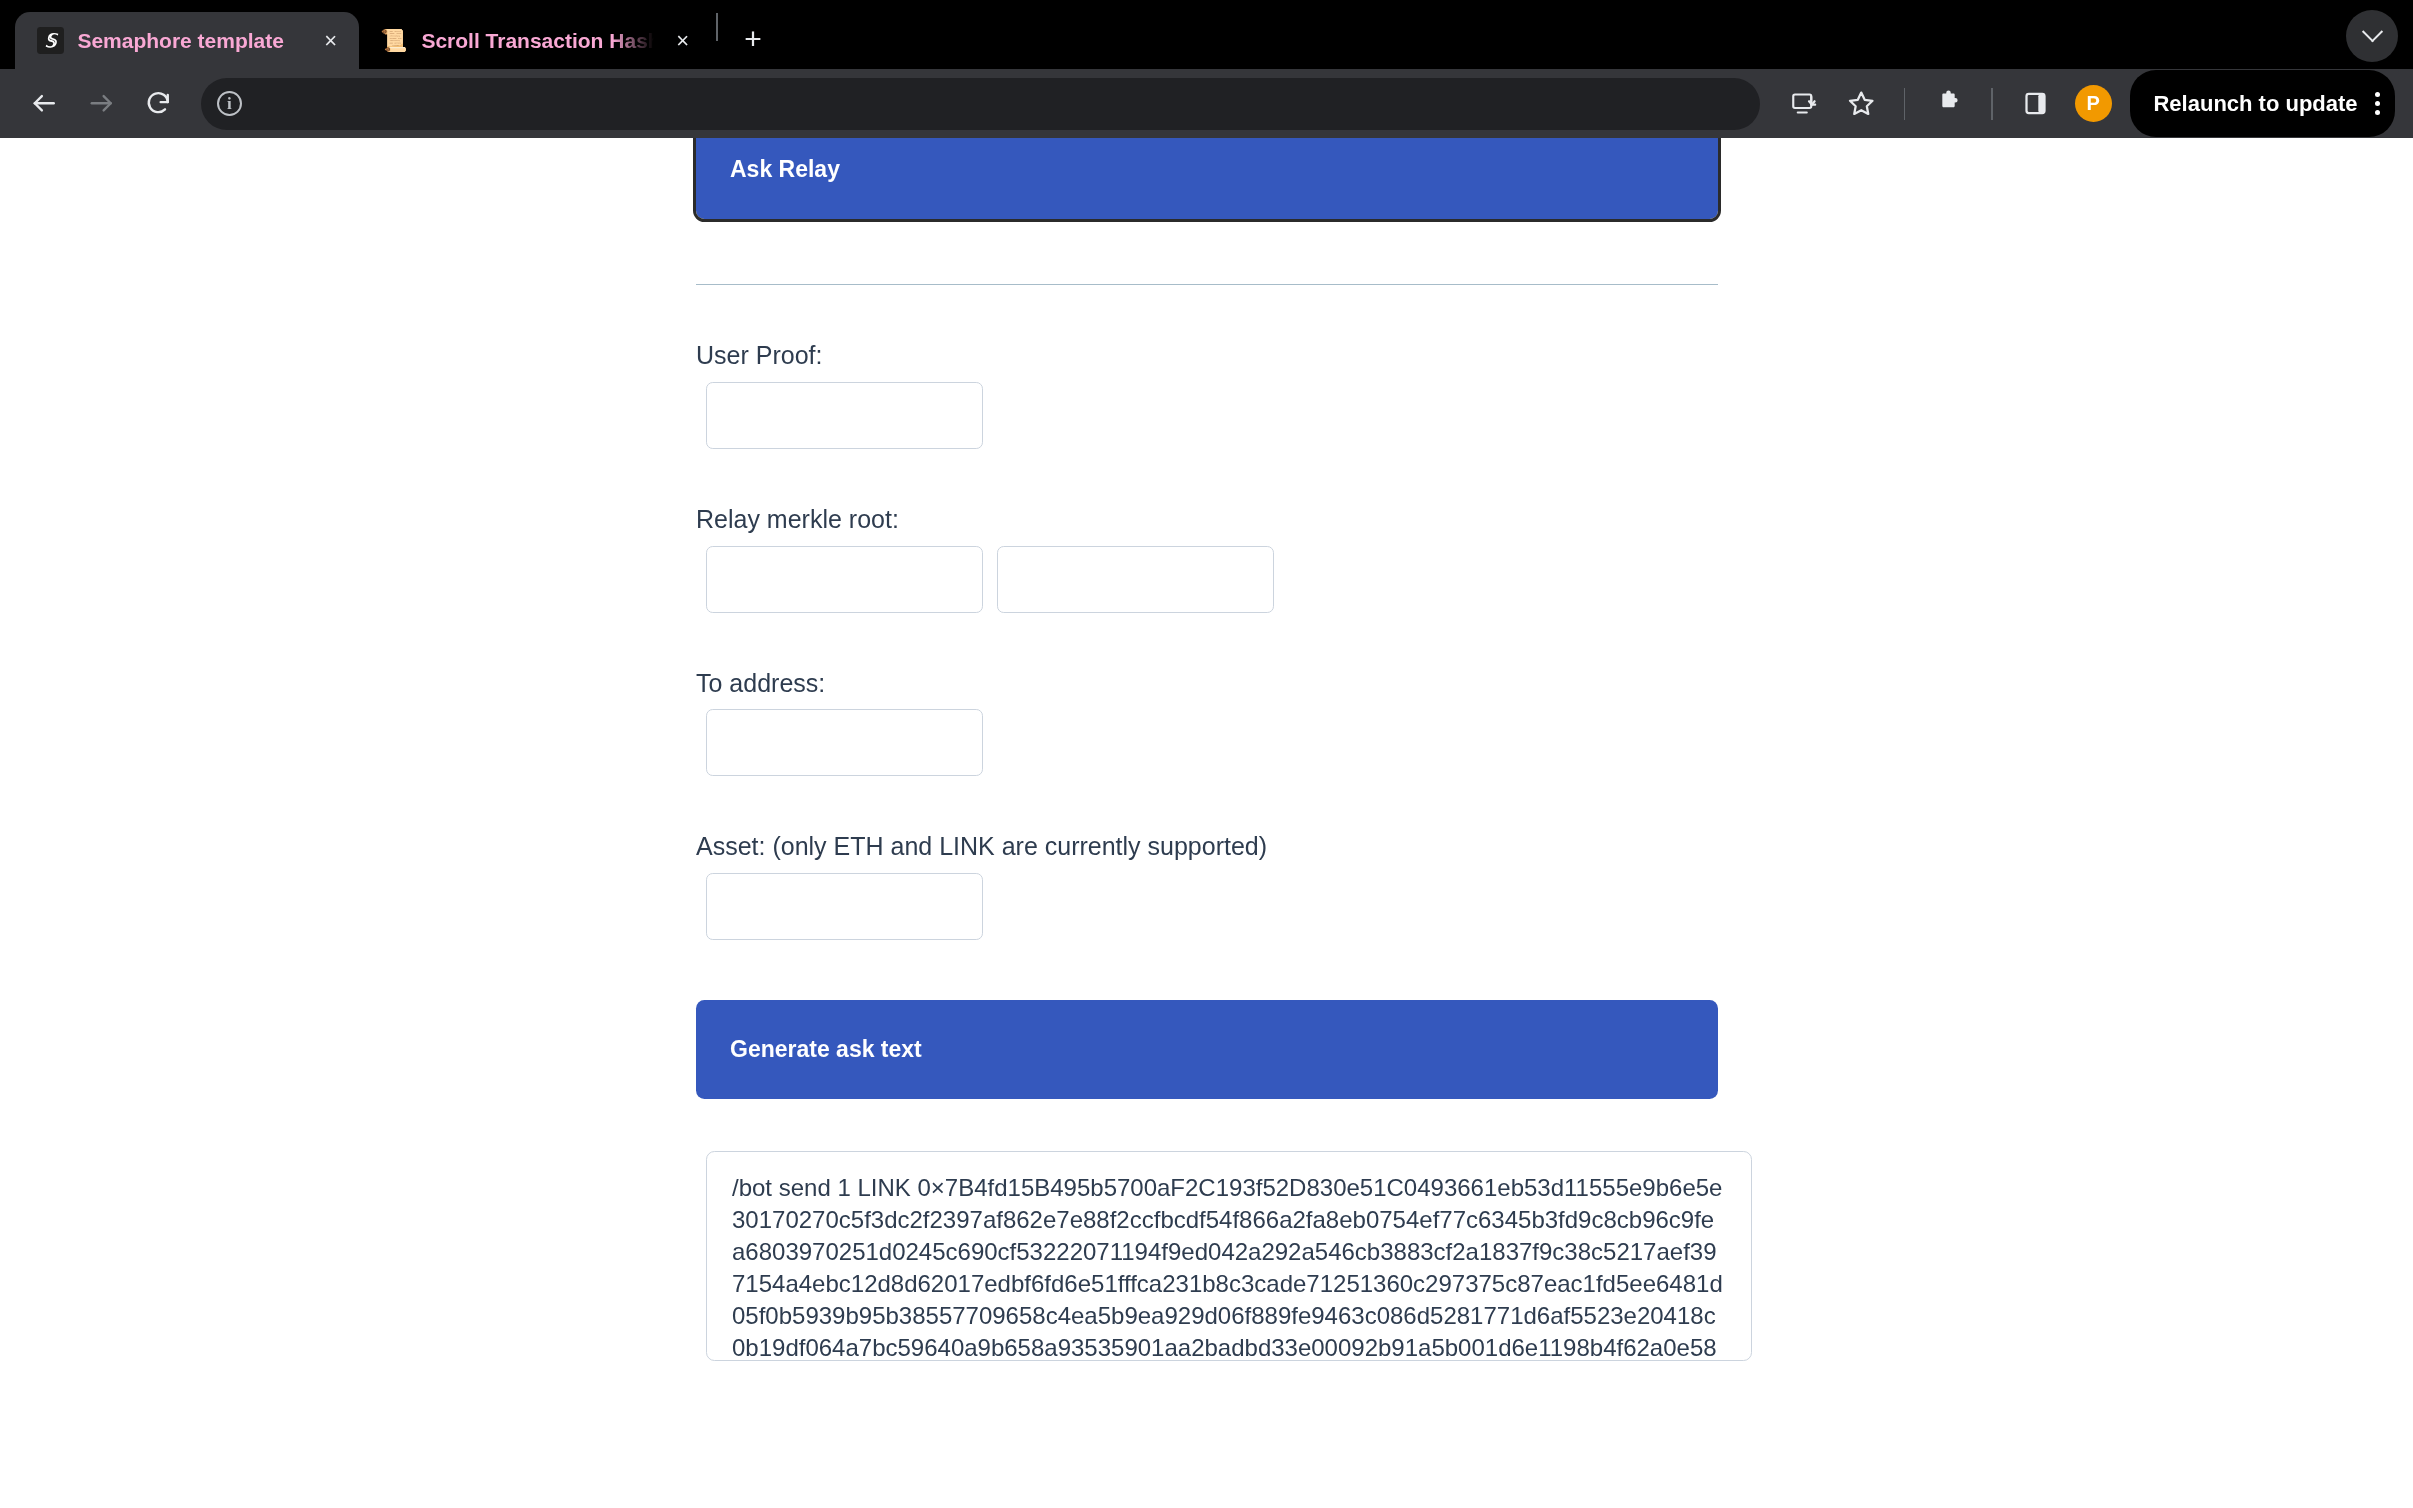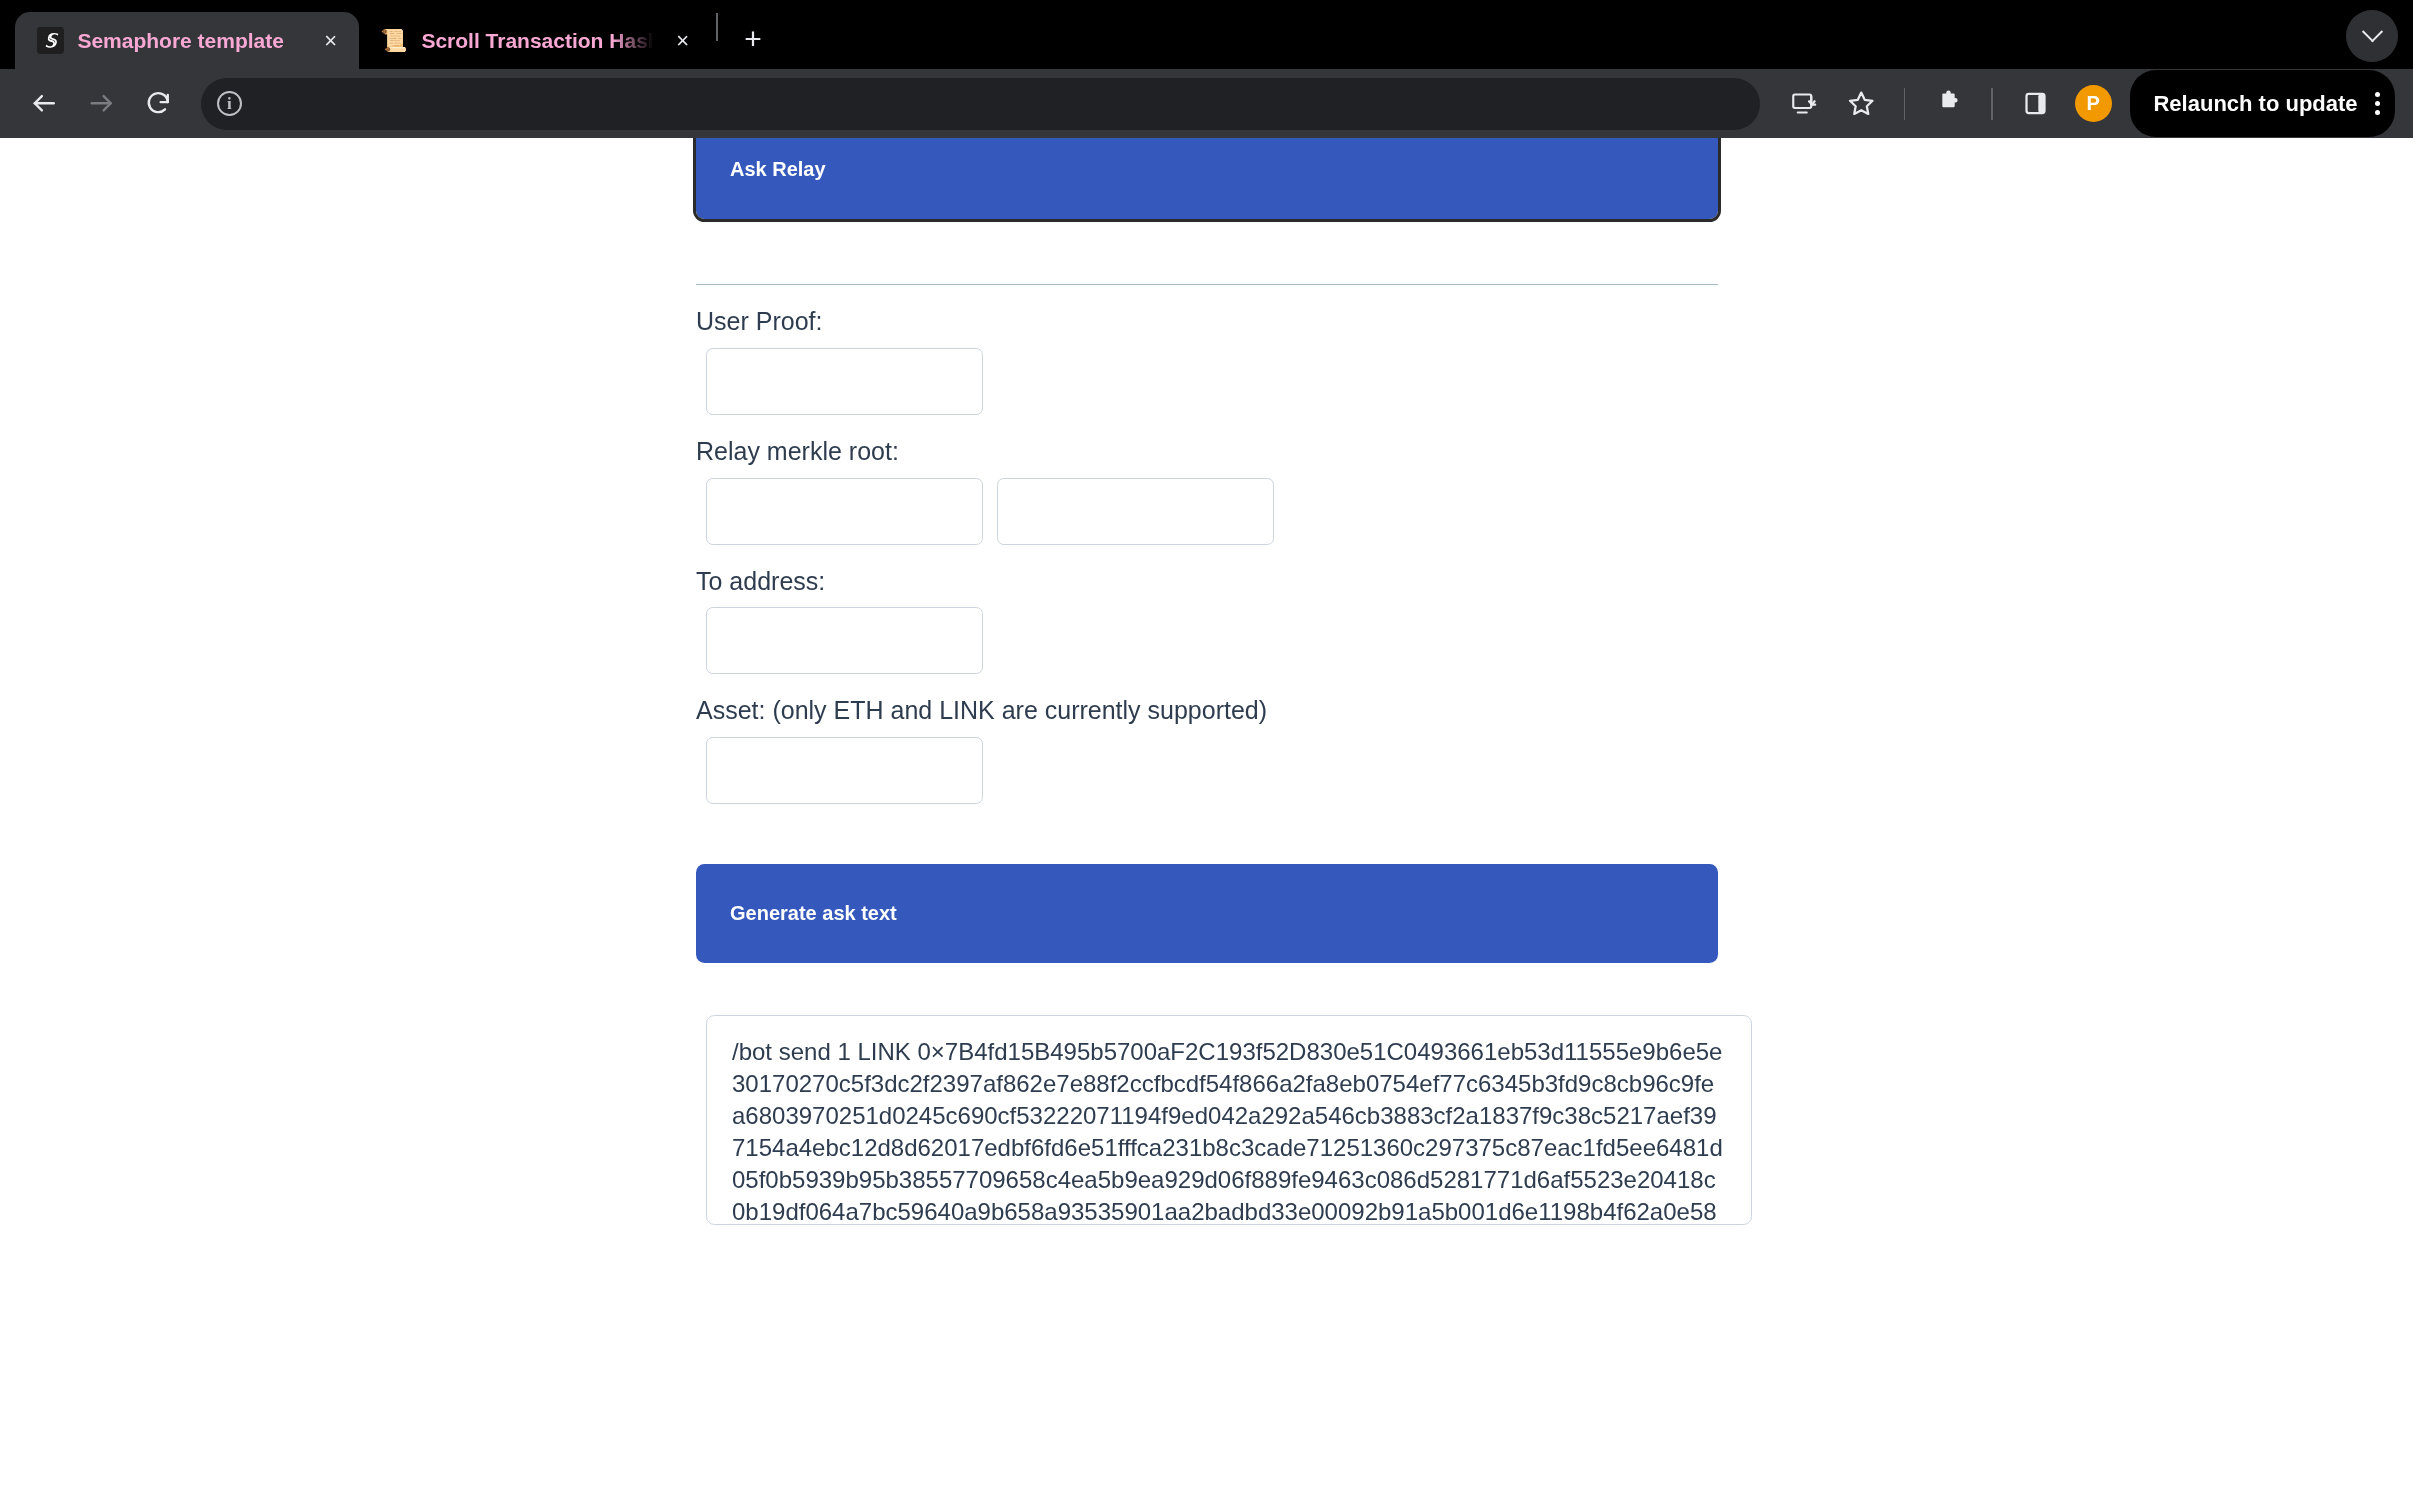--- a/index.html
+++ b/index.html
@@ -211,21 +211,21 @@
     top:-18.4px;
     left:0;
   }
   .col { width:1022px; }
 
   .btn-primary {
     width:1022px;
     height:99px;
     background:#3558bd;
     color:#ffffff;
-    font-size:20px;
+    font-size:23px;
     font-weight:bold;
     display:flex;
     align-items:center;
     padding-left:34px;
     border-radius:8.4px;
   }
   .btn-primary.focused {
     outline:3.4px solid #2b2b2b;
     outline-offset:0;
   }
@@ -233,21 +233,21 @@
   .divider {
     width:1022px;
     height:1.7px;
     background:#a7bcc9;
     margin-top:65px;
   }
 
   .field-label {
     font-size:25px;
     color:#2e3c4f;
-    margin-top:22px;
+    margin-top:56px;
     margin-bottom:11.7px;
     white-space:nowrap;
   }
   .field-input {
     width:277px;
     height:67px;
     border:1.7px solid #ccd4de;
     border-radius:6.7px;
     background:#ffffff;
     margin-left:10px;

